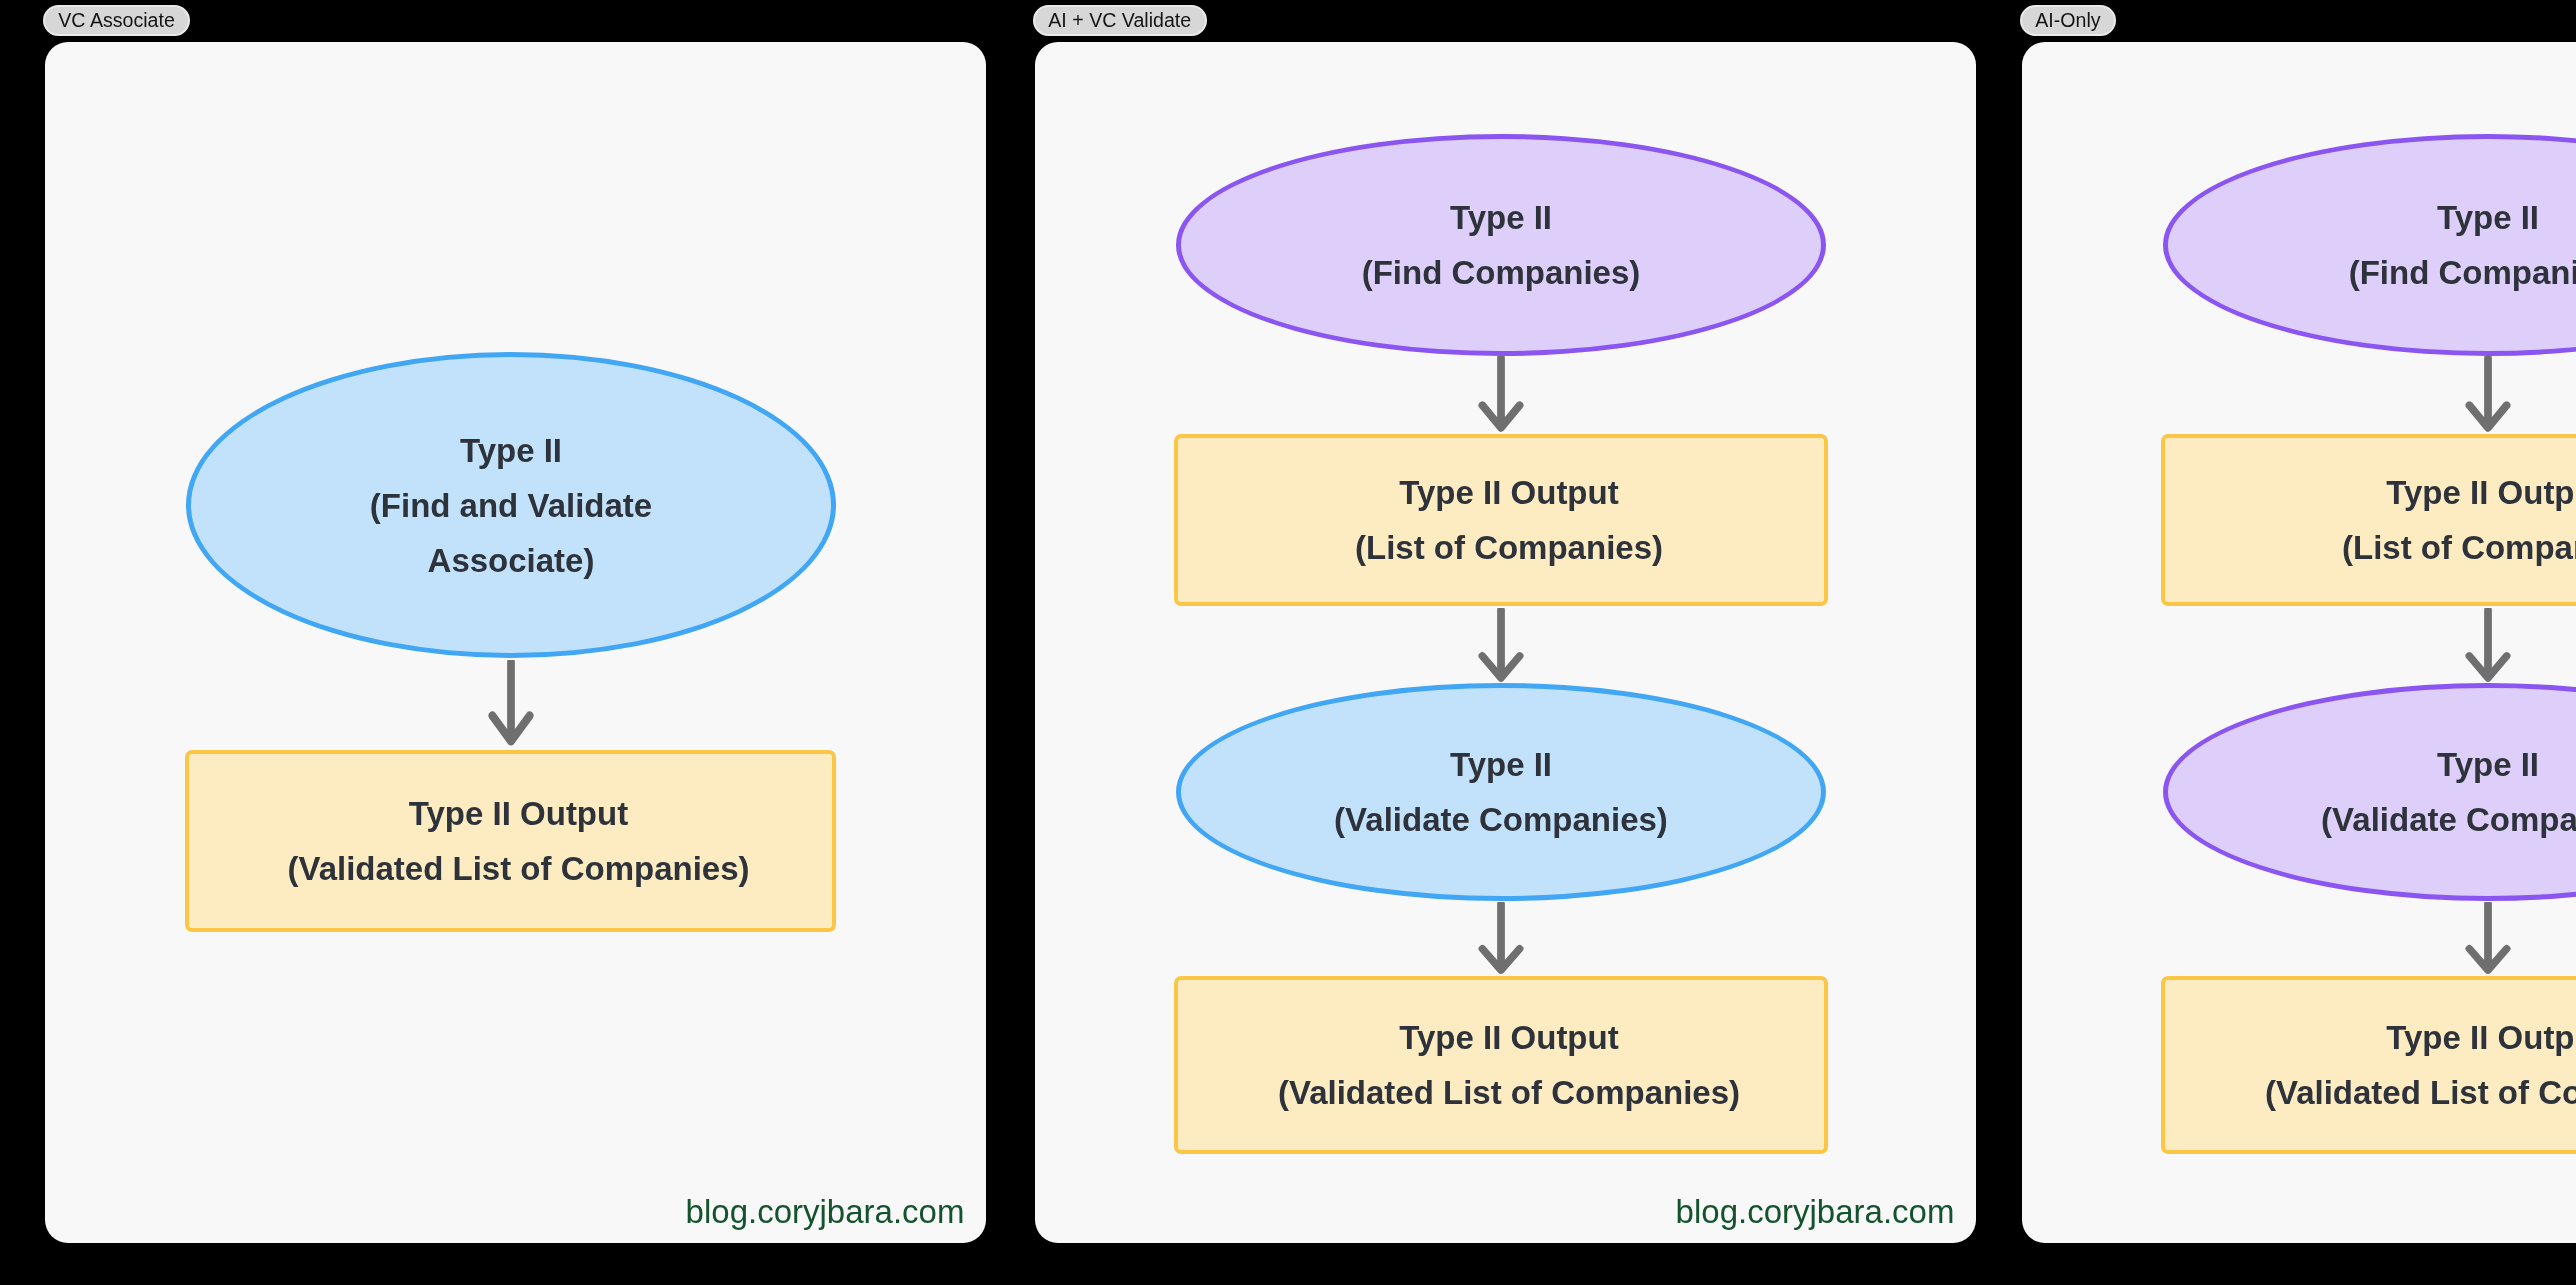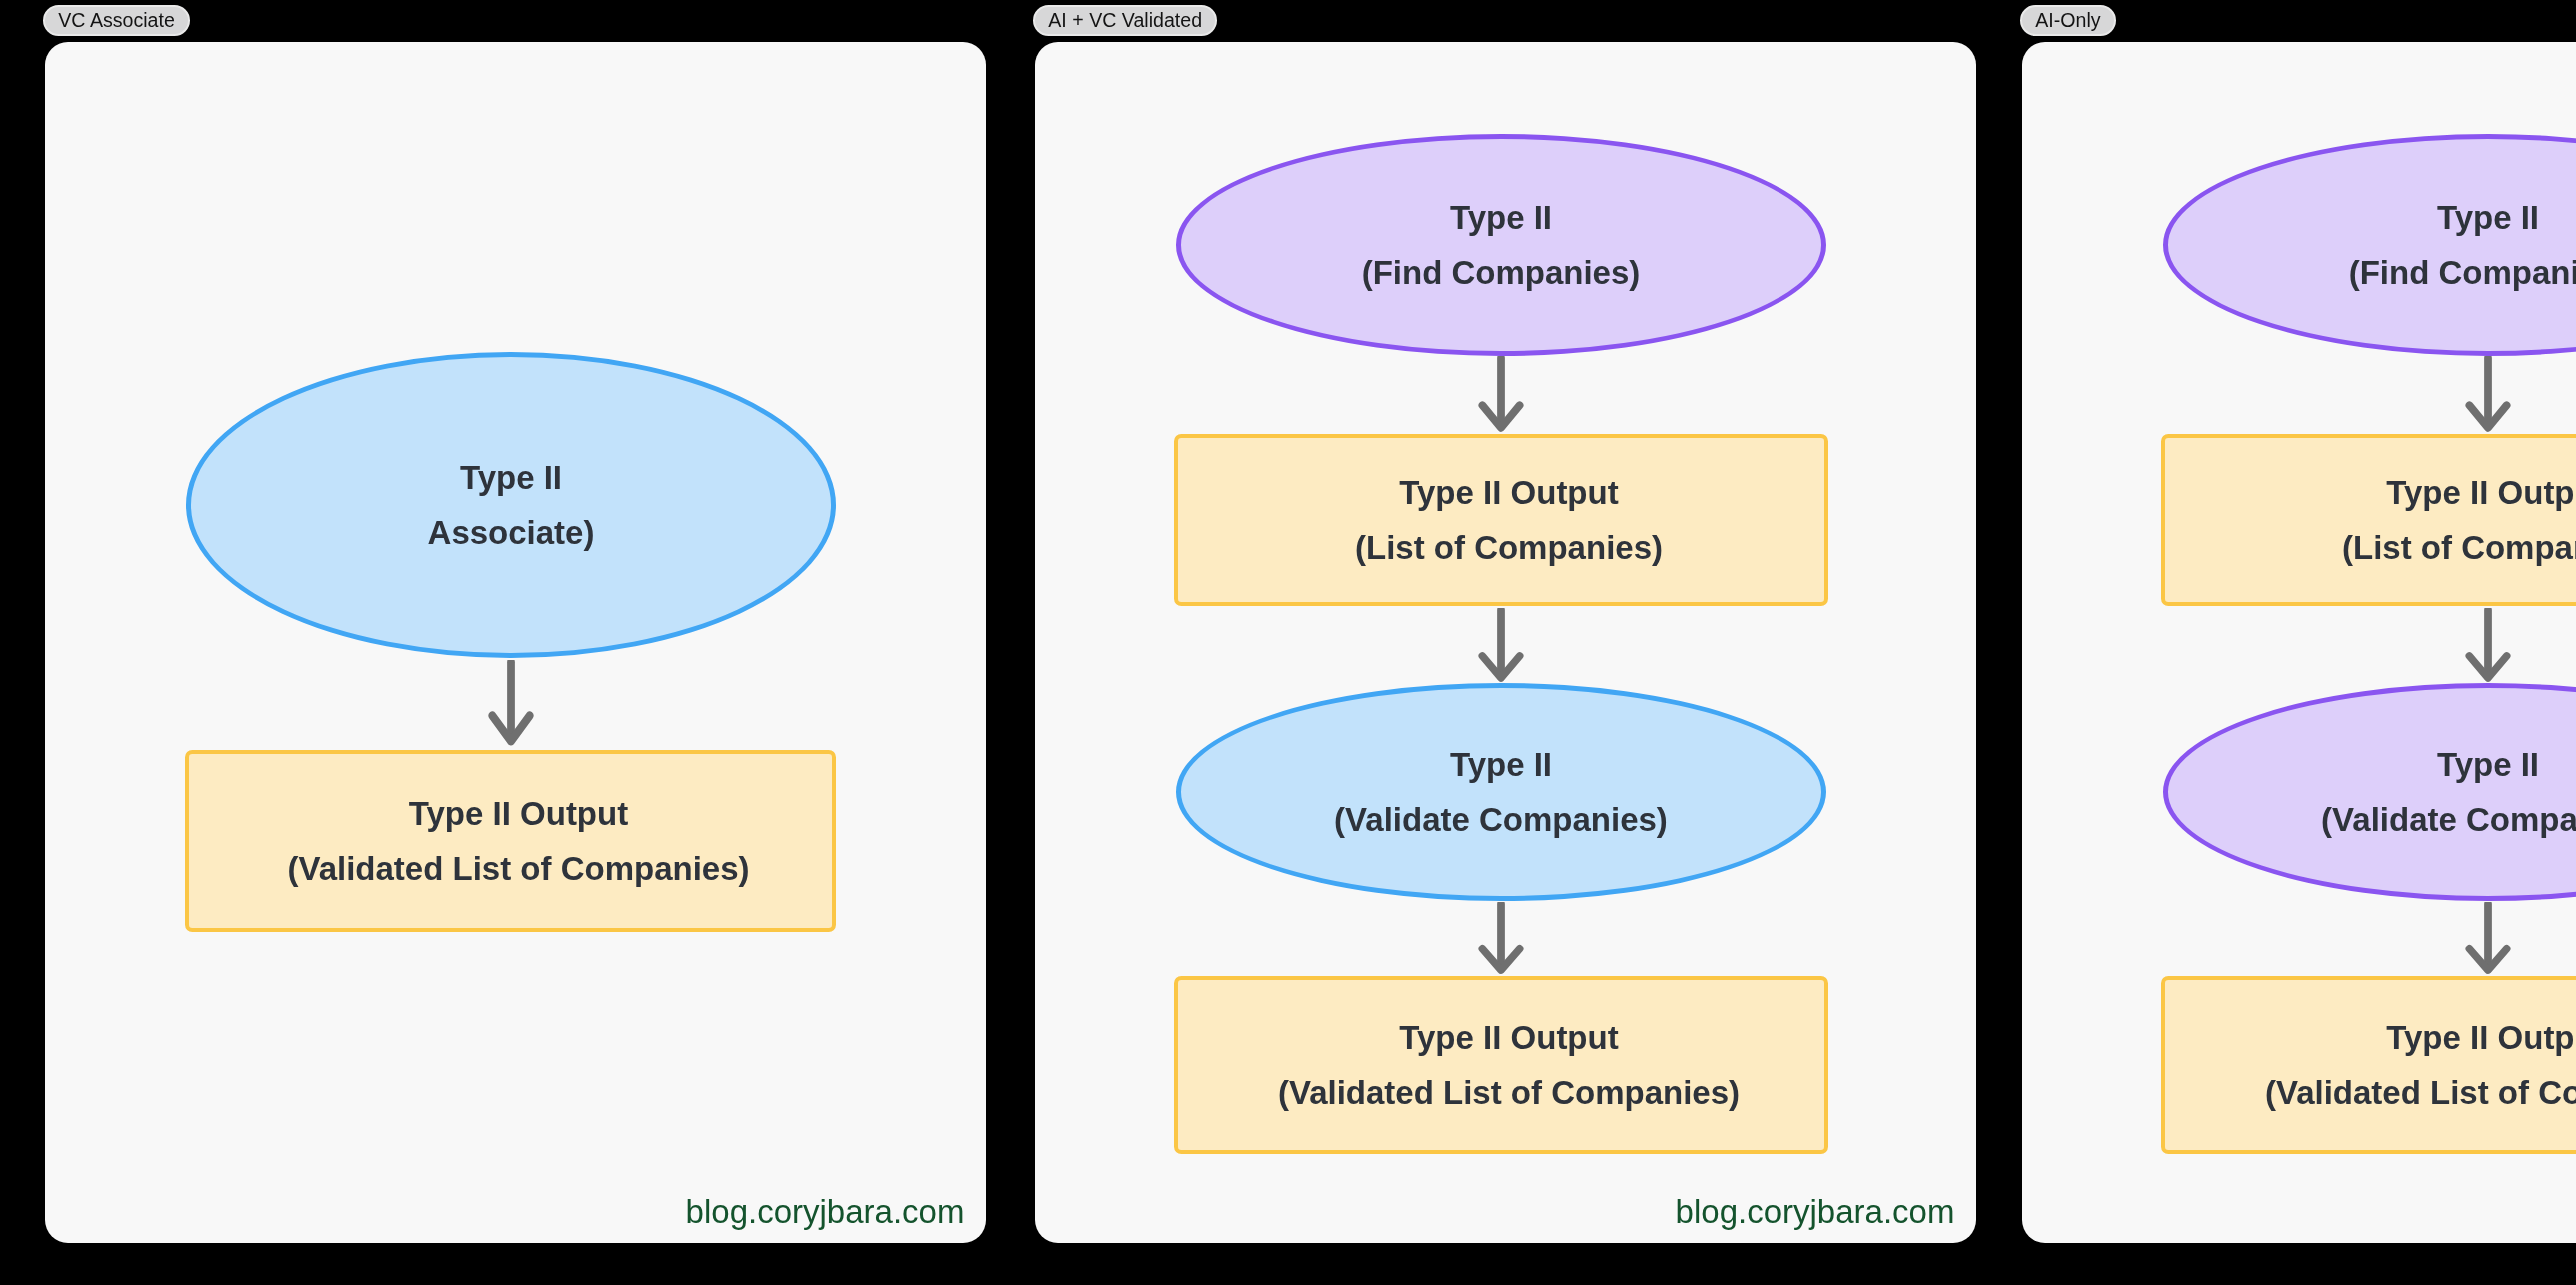--- a/index.html
+++ b/index.html
@@ -61,38 +61,39 @@
   }
 </style>
 </head>
 <body>
 
 <div class="panel p1">
   <div class="badge">VC Associate</div>
 
   <div class="node ellipse blue p1-e1">
     <div>Type II</div>
+    <div>(Find and Validate</div>
     <div>Associate)</div>
   </div>
 
   <svg class="arrow p1-a1" viewBox="0 0 120 150" preserveAspectRatio="none">
     <line x1="60" y1="4" x2="60" y2="130"></line>
     <polyline points="24,96 60,140 96,96"></polyline>
   </svg>
 
   <div class="node rect yellow p1-r2">
     <div>Type II Output</div>
     <div>(Validated List of Companies)</div>
   </div>
 
   <div class="site-url">blog.coryjbara.com</div>
 </div>
 
 <div class="panel p2">
-  <div class="badge">AI + VC Validated</div>
+  <div class="badge">AI + VC Validate</div>
 
   <div class="node ellipse purple n1">
     <div>Type II</div>
     <div>(Find Companies)</div>
   </div>
 
   <svg class="arrow ar-a" viewBox="0 0 120 150" preserveAspectRatio="none">
     <line x1="60" y1="4" x2="60" y2="130"></line>
     <polyline points="24,96 60,140 96,96"></polyline>
   </svg>

